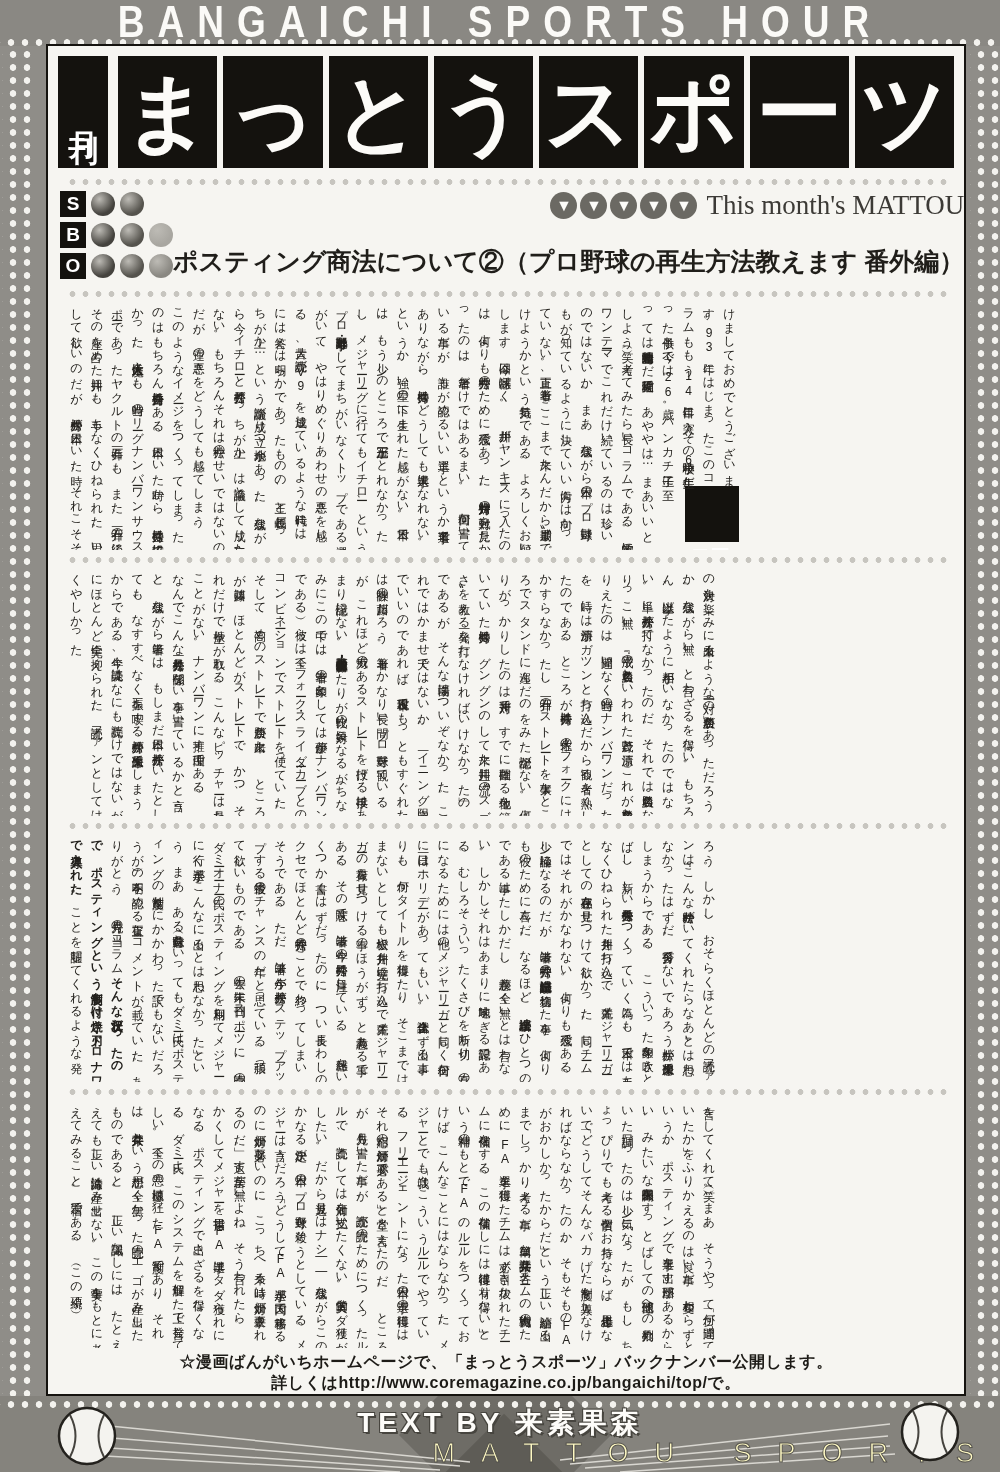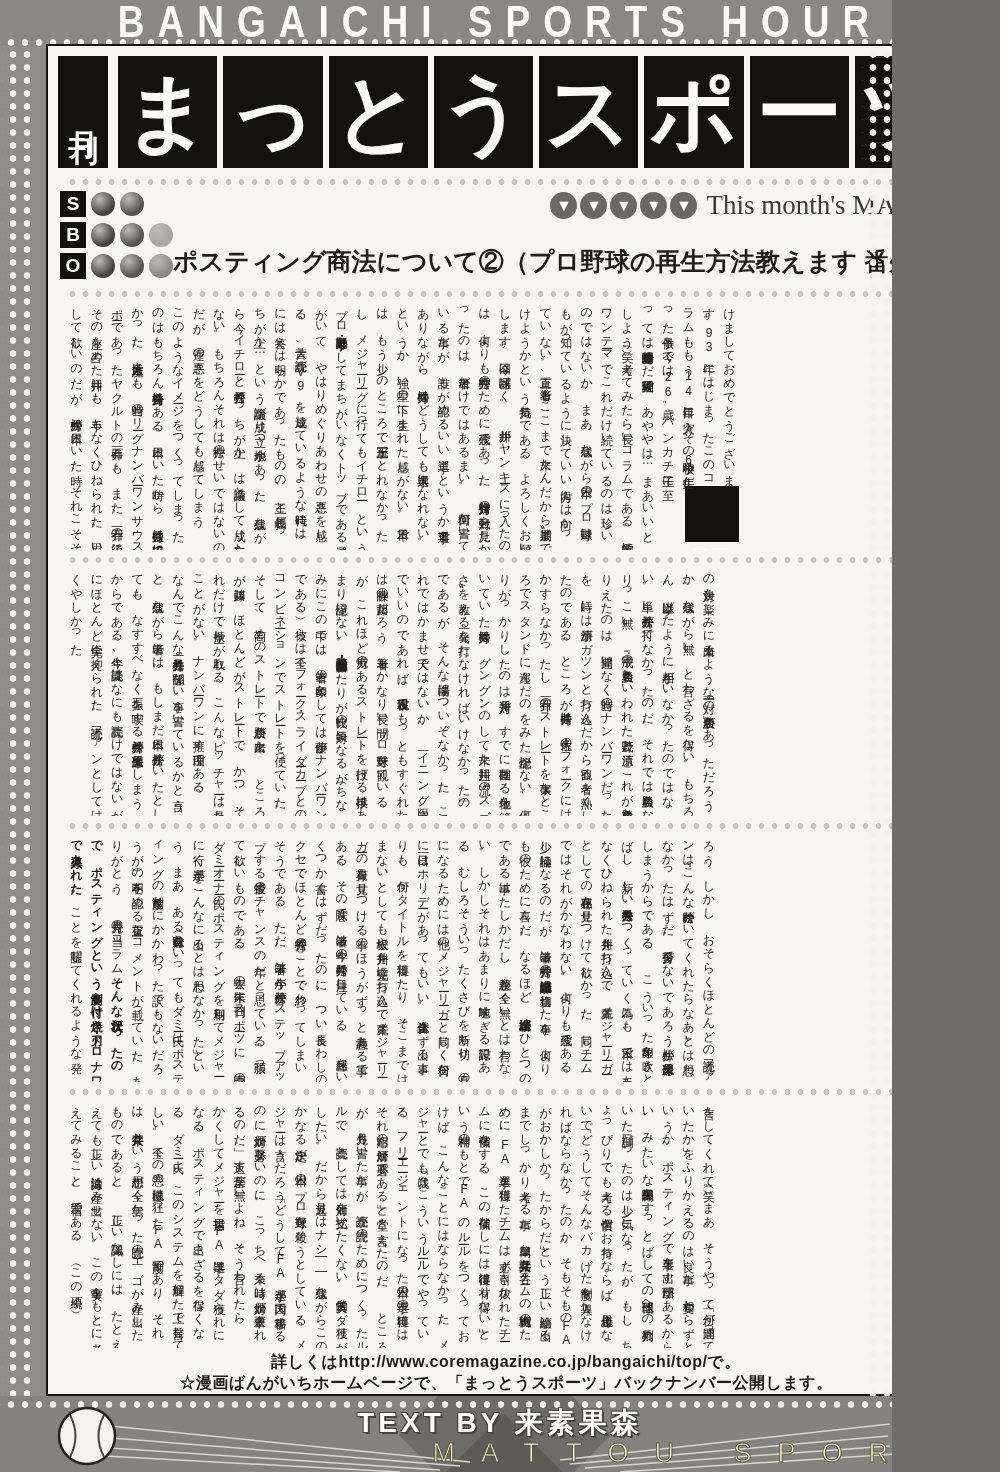--- a/index.html
+++ b/index.html
@@ -1,17 +1,17 @@
 <!DOCTYPE html>
 <html><head>
 <meta charset="utf-8">
 <style>
   html,body{margin:0;padding:0;}
   body{font-family:"Liberation Sans",sans-serif;background:#6f6d68;}
-  .page{position:relative;width:892px;height:1472px;background:#8f8d88;overflow:hidden;}
+  .page{position:relative;width:1000px;height:1472px;background:#8f8d88;overflow:hidden;}
 
   
   .top-banner{position:absolute;top:0;left:0;width:1000px;height:46px;background:#8a8883;}
   .banner-text{position:absolute;top:-2px;left:0;width:100%;text-align:center;
     color:#fbfaf7;font-weight:bold;font-size:37px;letter-spacing:13px;
     transform:scaleY(1.18);transform-origin:top;white-space:nowrap;}
   .wdots{background-image:radial-gradient(circle,#f3f2ee 3px,rgba(0,0,0,0) 3.6px);
     background-size:14px 13px;background-position:4px 2px;}
   .banner-dots{position:absolute;bottom:0;left:0;width:100%;height:12px;}
 
@@ -158,22 +158,22 @@
       <span>ろう。しかし、おそらくほとんどの読売ファンは『こんな時松井がいてくれたらなあ』とは思わなかったはずだ。多分打てないであろう松井が想像出来てしまうからである。　こういった印象を吹きとばし、新しい松井秀像をつくっていく為にも、日本では手もなくひねられた井川を打ち込んで、先輩メジャーリーガーとしての存在感を見せつけて欲しかった。同じチームではそれがかなわない。何よりも残念である。　少し極論になるのだが、筆者は松井秀の連続試合出場記録が途切れた事を、何よりも彼のために喜んだ。なるほど、連続試合出場がひとつの記録である事はたしかだし、意義が全く無いとは言わない。しかしそれはあまりに地味すぎる記録である。むしろそういったくさびを断ち切り、真の一流選手になるためには他のメジャーリーガーと同じく何日かに一日はホリデーがあってもいい。全試合休まず出る事よりも、何かタイトルを獲得したり、そこまでは望まないとしても松坂や井川を完璧に打ち込んで先輩メジャーリーガーの貫禄を見せつける事のほうがずっと意義ある事である。その意味で、筆者は今年の松井秀に注目している。　雑感をいくつか書くはずだったのに、つい長まわしのクセでほとんど松井秀のことで終わってしまいそうである。ただ、筆者は今年が松井秀がステップアップする最後のチャンスの年だと思っている。頑張って欲しいものである。　去年の年末に日刊スポーツに、読売のダミーオーナー氏の「ポスティングを利用してメジャーに行く選手がこんなに出るとは思わなかった」という、まあ、ある意味自分（といってもダミー氏はポスティングの制度造りにかかわった訳でもないだろうが）の不明を認める正直なコメントが載っていた。ありがとう。　先月号の当コラム</span><span class="embold">そんな状況だったので、ポスティングという制度も付け焼き刃・ドロナワで導入された。</span><span>ことを証明してくれるような発</span>
     </div>
 
     <div class="dotrow"></div>
 
     <div class="band">
       <span>言をしてくれて（笑）。まあ、そうやって「何が間違っていたか」をふりかえるのは良い事だ。相変わらずというか、ポスティングで選手を出す球団があるから悪い、みたいな因果関係をすっとばしての他球団への批判めいた口調だったのは少し気になったが。もし、ちょっぴりでも考える習慣をお持ちならば、思考停止しないで「どうしてそんなバカげた制度を導入しなければならなかったのか。そもそものFA制度がおかしかったからだ」という正しい結論が出るまでしっかり考える事だ。簡単な話「共存共栄。各チームの戦力均衡のために、FA選手を獲得したチームは必ず引き抜かれたチームに補償をする。この補償なしには獲得は有り得ない」という精神のもとでFAのルールをつくっておけば、こんなことにはならなかった。メジャーとでも「我々はこういうルールでやっている。フリーエージェントになった日本の選手の獲得には、それ相応の対価が必要である」と堂々と言えたのだ。　ところが、先月も書いた事だが、読売が読売のためにつくったルールで、読売としては対価を支払いたくない。実質的タダ獲りがしたい。だから見返りはナシ――残念ながらこの愚かなる決定が、日本のプロ野球を殺そうとしている。メジャーは言うだろう「どうしてFA選手が国内で移籍するのに対価が必要ないのに、こっちへ来る時は対価が要求されるのだ」。返す言葉が無いよね、そう言われたら。　かくしてメジャーを目指すFA選手はタダ獲られになる。ポスティングで出さざるを得なくなる。ダミー氏よ、このシステムを理解した上で発言して欲しい。全ての悪の根源は狂ったFA制度であり、それは、共存共栄という思想が全く無かった読売のエゴが産み出したものであると。　正しい認識なしには、たとえ考えても正しい方法論は産み出せない。この事実をもとに考えてみること。宿題である。　（この項続く）</span>
     </div>
 
     <div class="footer-note">
+      <div>☆漫画ばんがいちホームページで、「まっとうスポーツ」バックナンバー公開します。</div>
       <div>詳しくはhttp://www.coremagazine.co.jp/bangaichi/top/で。</div>
-      <div>☆漫画ばんがいちホームページで、「まっとうスポーツ」バックナンバー公開します。</div>
     </div>
 
   </div>
 
   <div class="bottom-banner">
     <div class="diamond"></div>
     <div class="diamond2"></div>
     <svg class="speedlines" width="1000" height="76">
       <g stroke="#d9d7d1" stroke-width="1.5">
         <line x1="110" y1="30" x2="470" y2="66"></line>

